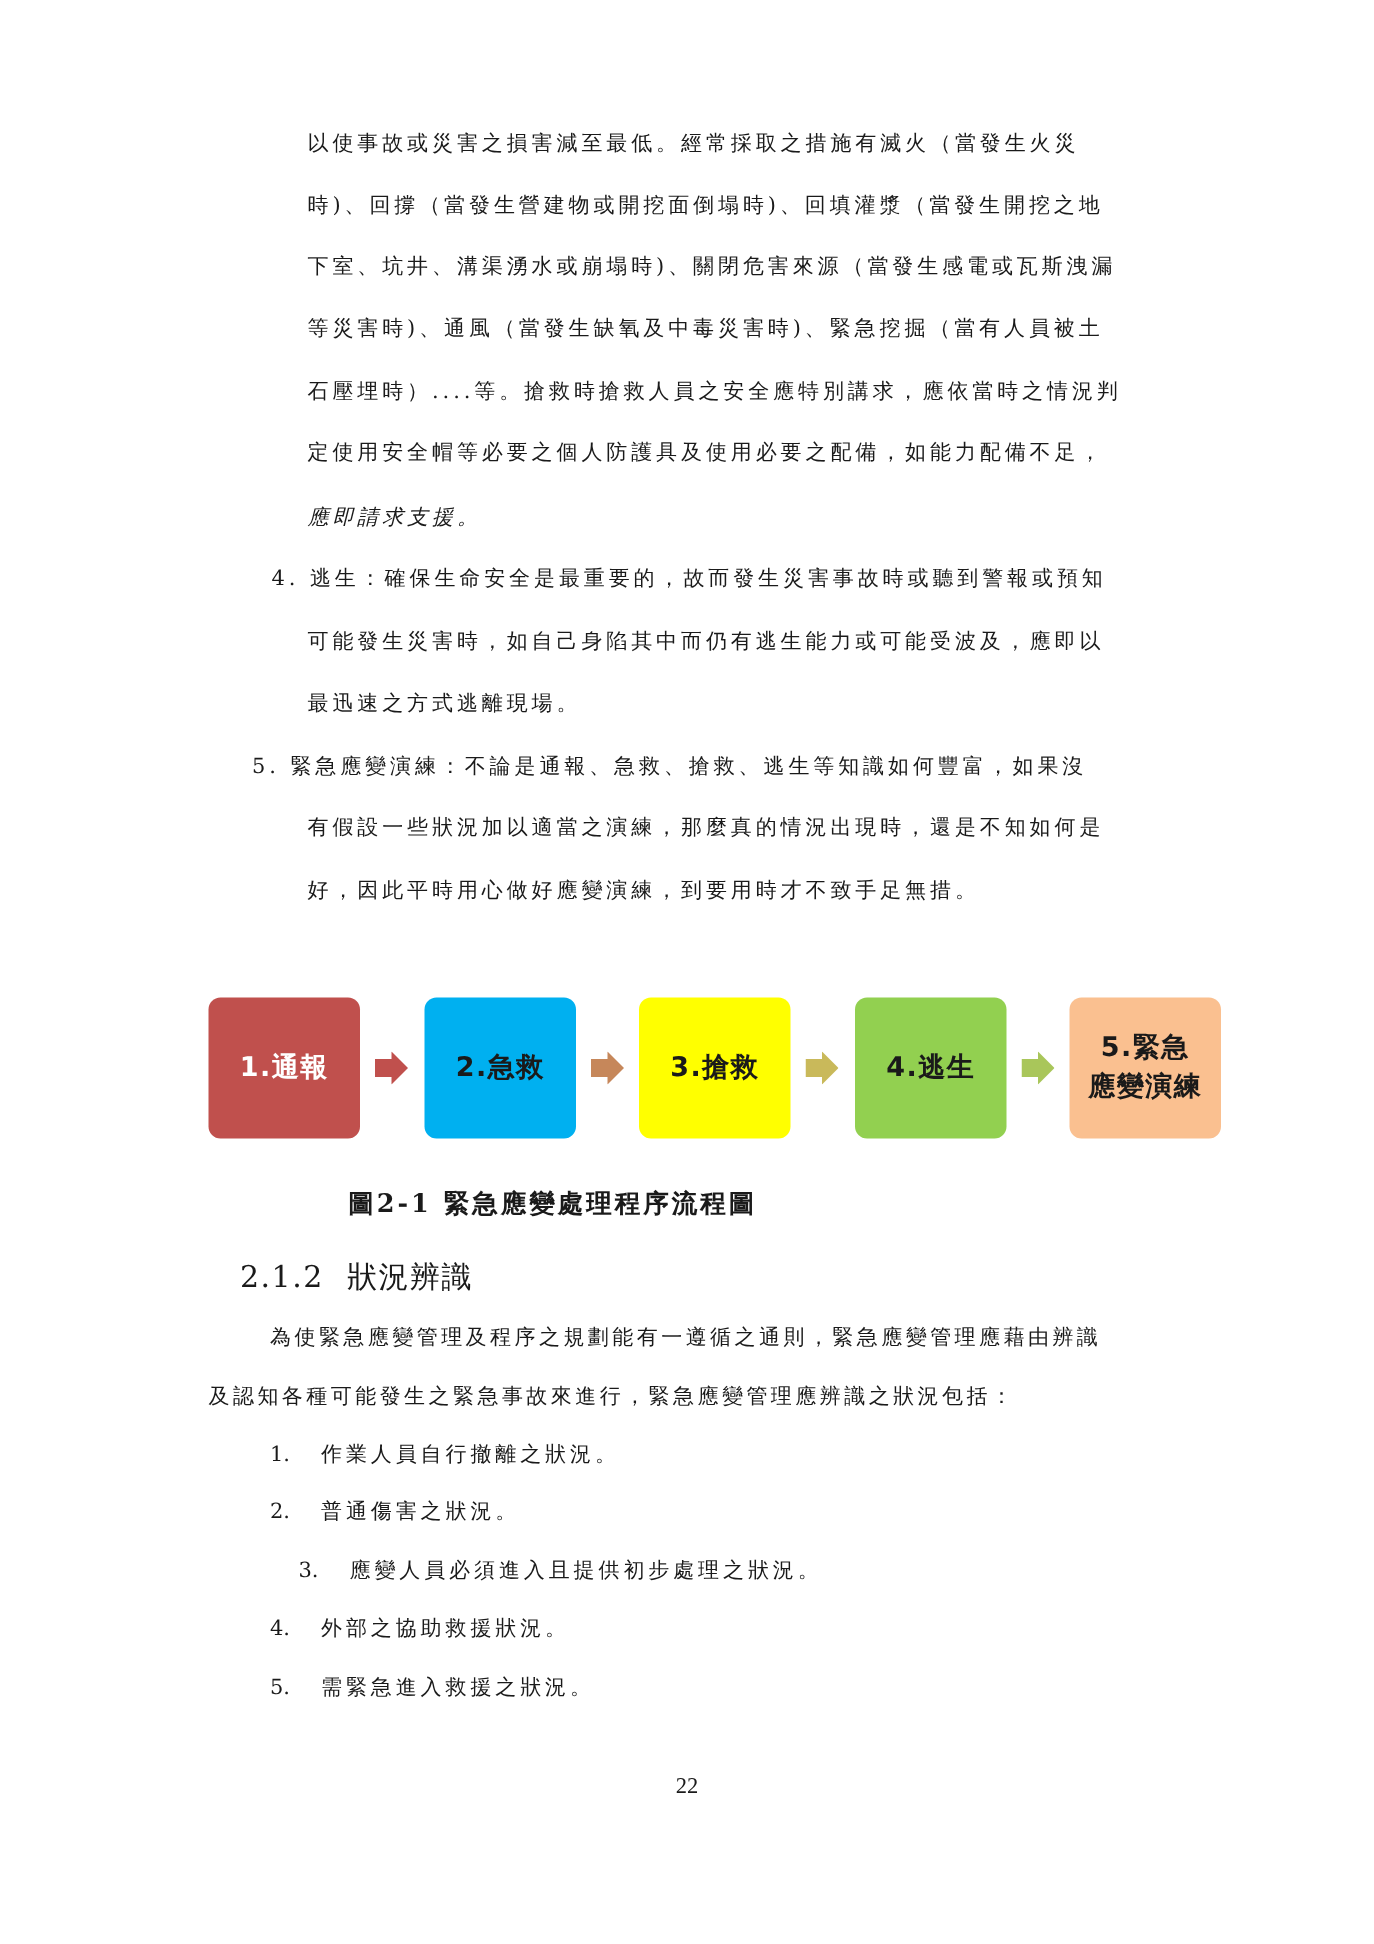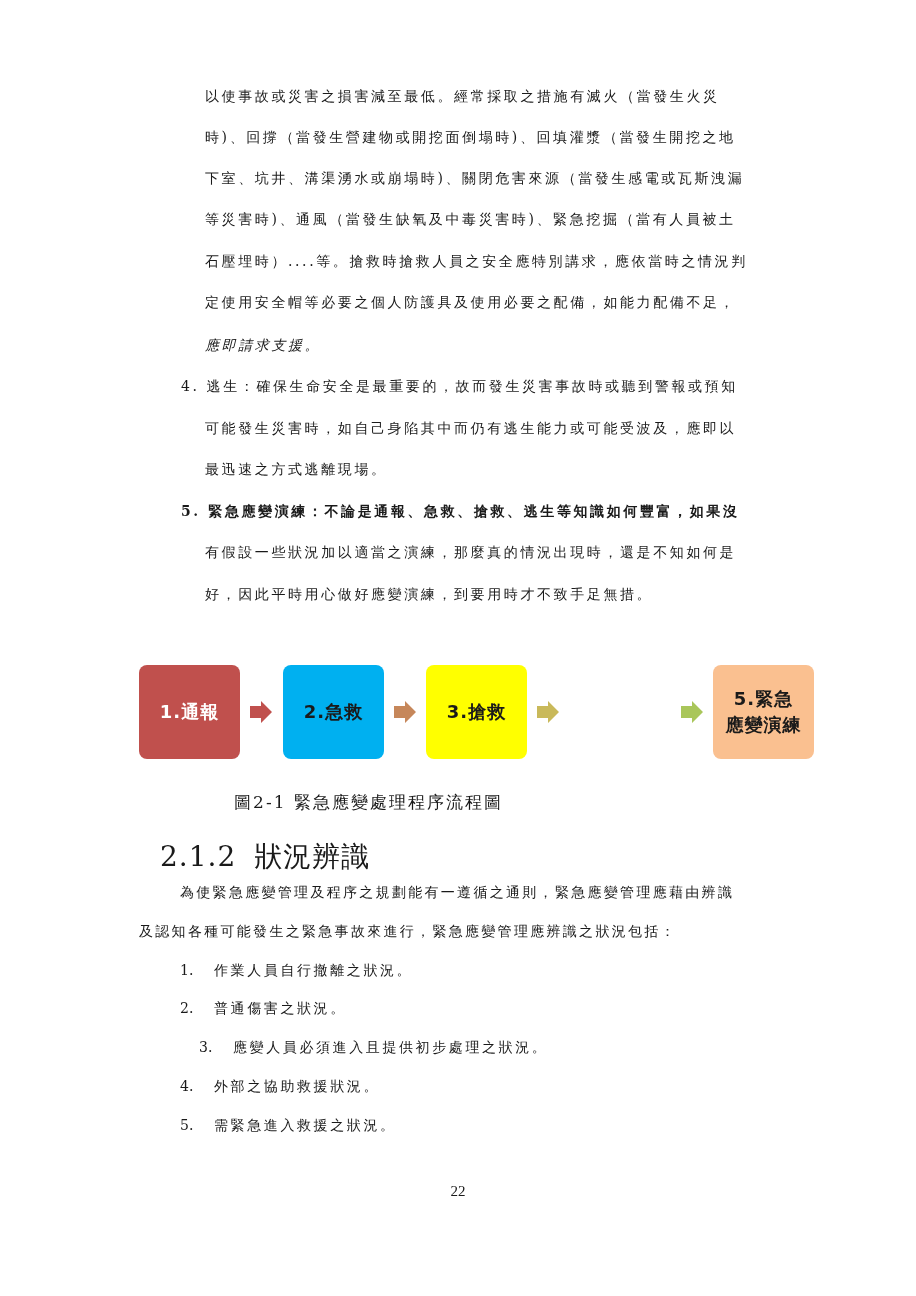--- a/index.html
+++ b/index.html
@@ -52,26 +52,27 @@
       height: 22px;
     }
     .caption {
       position: absolute;
       top: 791px;
       left: 0;
       width: 737px;
       text-align: center;
       font-size: 17px;
       letter-spacing: 2px;
+      font-weight: bold;
     }
     .heading {
       position: absolute;
       top: 838px;
       left: 160px;
-      font-size: 28px;
+      font-size: 20px;
       letter-spacing: 1px;
       white-space: nowrap;
     }
     .list-num {
       display: inline-block;
       width: 34px;
       letter-spacing: 0;
     }
     .page-num {
       position: absolute;
@@ -96,21 +97,21 @@
   <div class="line" style="top:333px;left:205px;font-style:italic;">應即請求支援。</div>
 </div>
 
 <div>
   <div class="line" style="top:374px;left:181px;">4. 逃生：確保生命安全是最重要的，故而發生災害事故時或聽到警報或預知</div>
   <div class="line" style="top:416px;left:205px;">可能發生災害時，如自己身陷其中而仍有逃生能力或可能受波及，應即以</div>
   <div class="line" style="top:457px;left:205px;">最迅速之方式逃離現場。</div>
 </div>
 
 <div>
-  <div class="line" style="top:499px;left:181px;font-weight:bold;">5. 緊急應變演練：不論是通報、急救、搶救、逃生等知識如何豐富，如果沒</div>
+  <div class="line" style="top:499px;left:168px;">5. 緊急應變演練：不論是通報、急救、搶救、逃生等知識如何豐富，如果沒</div>
   <div class="line" style="top:540px;left:205px;">有假設一些狀況加以適當之演練，那麼真的情況出現時，還是不知如何是</div>
   <div class="line" style="top:582px;left:205px;">好，因此平時用心做好應變演練，到要用時才不致手足無措。</div>
 </div>
 
 <div class="flow">
   <div class="box" id="box0" style="left: 0px; background: rgb(192, 80, 77); color: rgb(255, 255, 255);">
     <span>1.通報</span>
   </div>
   <svg class="arrow" id="arrow0" style="left: 111px; fill: rgb(192, 80, 77);" viewBox="0 0 22 22">
     <polygon points="0,5 11,5 11,0 22,11 11,22 11,17 0,17"></polygon>
@@ -123,20 +124,23 @@
     <polygon points="0,5 11,5 11,0 22,11 11,22 11,17 0,17"></polygon>
   </svg>
 
   <div class="box" id="box2" style="left: 287px; background: rgb(255, 255, 0); color: rgb(26, 26, 26); align-items: center;">
     <span>3.搶救</span>
   </div>
   <svg class="arrow" id="arrow2" style="left: 398px; fill: rgb(201, 185, 90);" viewBox="0 0 22 22">
     <polygon points="0,5 11,5 11,0 22,11 11,22 11,17 0,17"></polygon>
   </svg>
 
+  <div class="box" id="box3" style="left: 431px; background: rgb(146, 208, 80); color: rgb(26, 26, 26);">
+    <span>4.逃生</span>
+  </div>
   <svg class="arrow" id="arrow3" style="left: 542px; fill: rgb(169, 198, 90);" viewBox="0 0 22 22">
     <polygon points="0,5 11,5 11,0 22,11 11,22 11,17 0,17"></polygon>
   </svg>
 
   <div class="box" id="box4" style="left: 574px; background: rgb(250, 192, 144); color: rgb(26, 26, 26);">
     <span style="display:block;width:78px;">5.緊急應變演練</span>
   </div>
 </div>
 
 <div class="caption">圖2-1  緊急應變處理程序流程圖</div>

